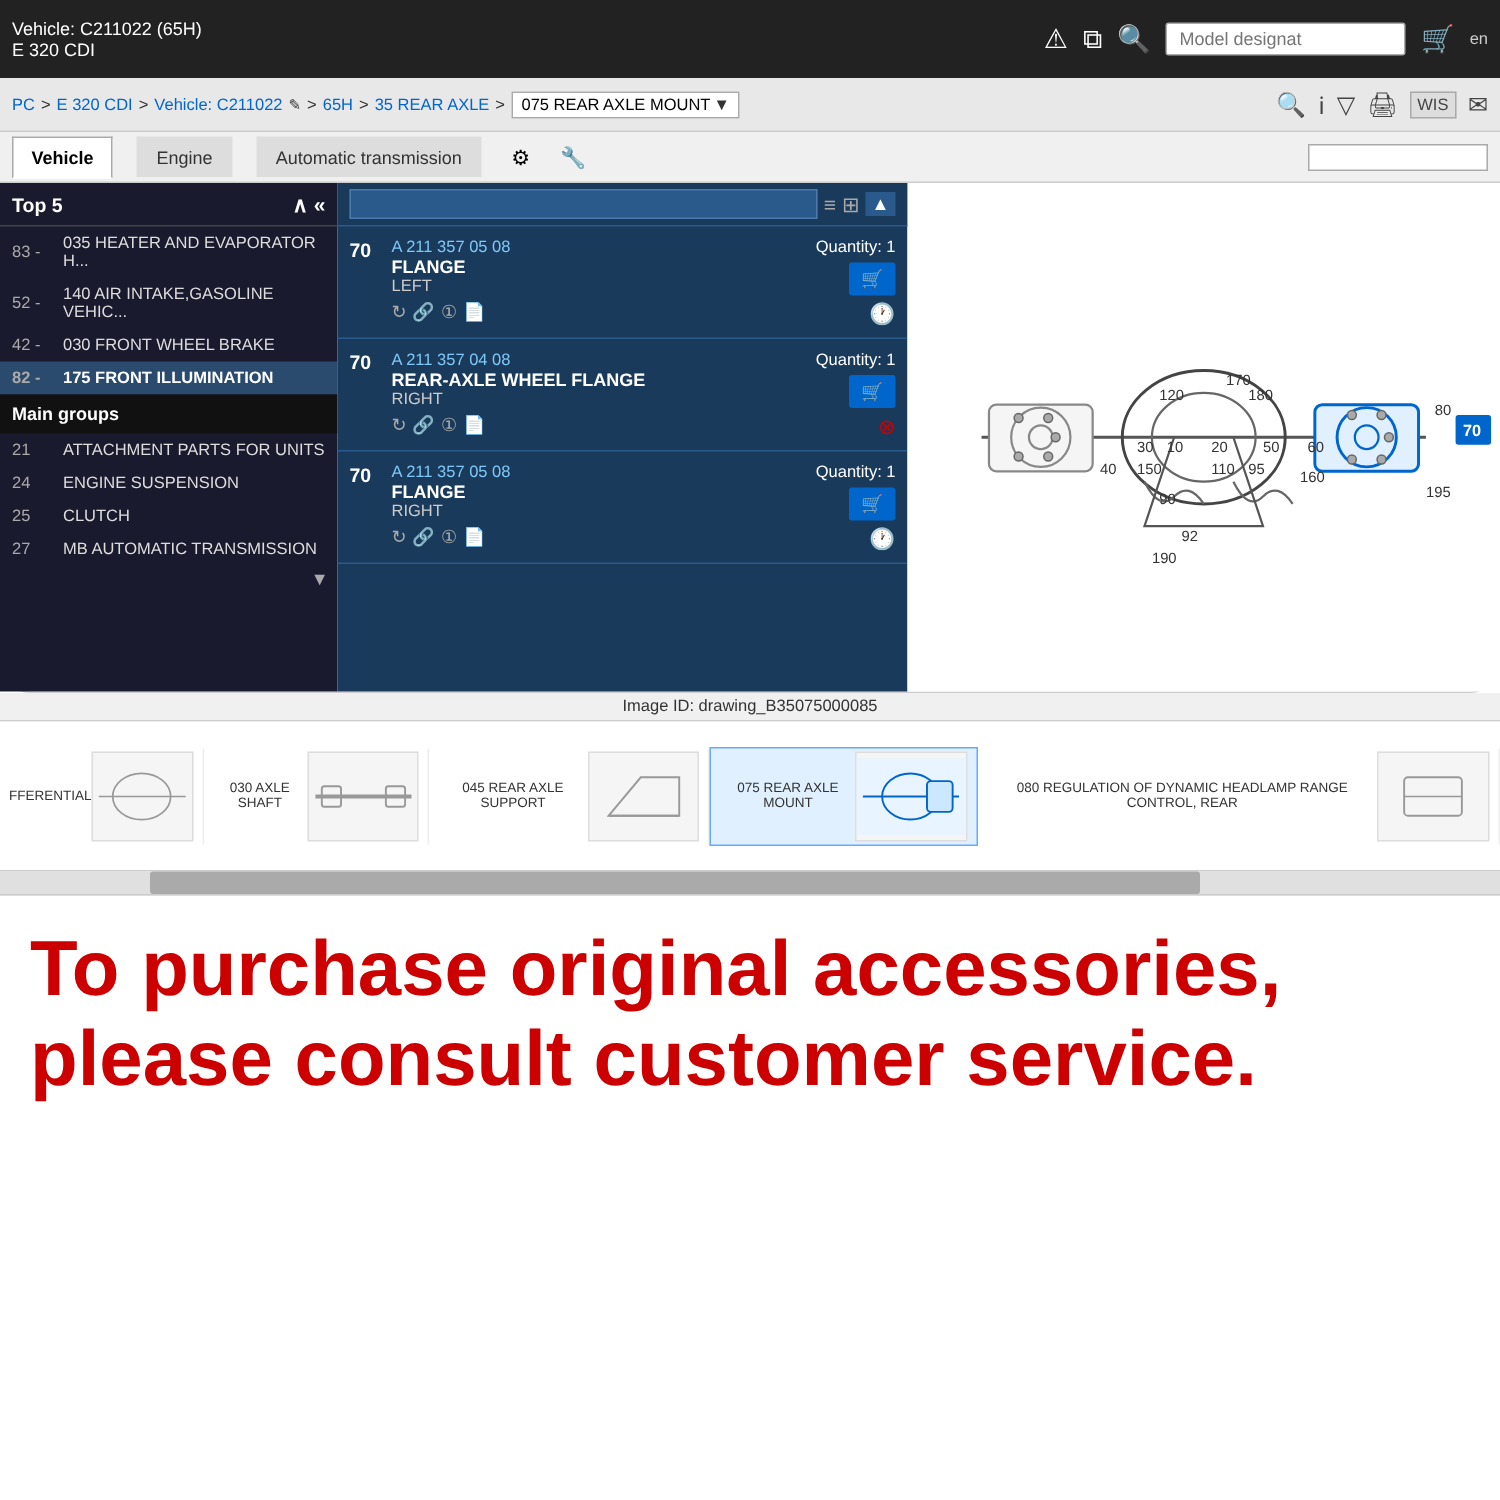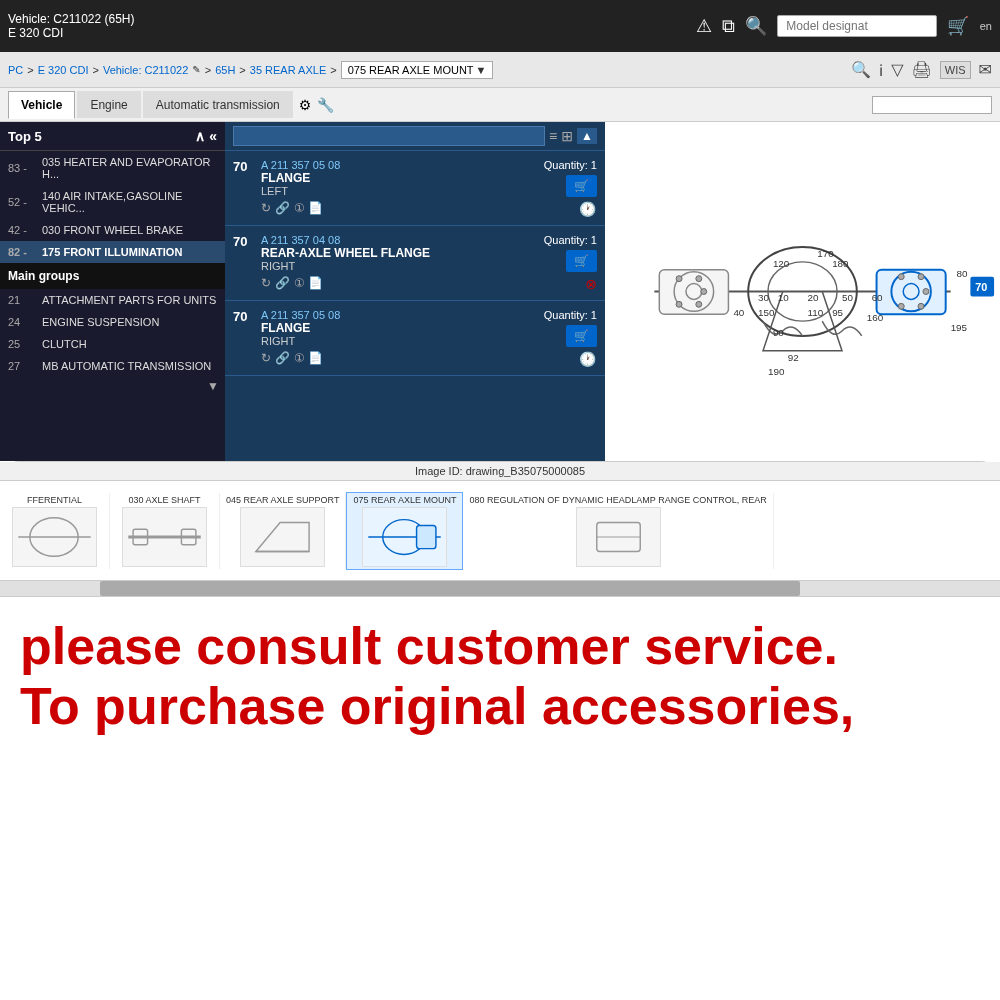--- a/index.html
+++ b/index.html
@@ -59,21 +59,21 @@
     #breadcrumb-tools .tool-icon { font-size: 16px; cursor: pointer; color: #444; }
 
     
     #tab-bar {
       background: #f0f0f0;
       display: flex;
       align-items: center;
       padding: 0 8px;
       height: 34px;
       border-bottom: 1px solid #ccc;
-      gap: 2px;
+      gap: 16px;
     }
     .tab-item {
       padding: 6px 12px;
       font-size: 12px;
       cursor: pointer;
       border: 1px solid transparent;
       border-bottom: none;
       background: #ddd;
       color: #333;
     }
@@ -230,21 +230,20 @@
       display: flex;
       align-items: center;
       background: #fff;
       border-bottom: 1px solid #ccc;
       padding: 4px 0;
       overflow-x: hidden;
       height: 100px;
     }
     .thumb-item {
       display: flex;
-      flex-direction: column;
       align-items: center;
       padding: 2px 6px;
       cursor: pointer;
       min-width: 110px;
       border-right: 1px solid #eee;
     }
     .thumb-item.active { background: #e0f0ff; border: 1px solid #66aaff; }
     .thumb-label { font-size: 9px; color: #333; margin-bottom: 2px; text-align: center; }
     .thumb-img {
       width: 85px;
@@ -604,16 +603,16 @@
     </div>
   </div>
 </div>
 
 <div id="scroll-area">
   <div id="scroll-thumb"></div>
 </div>
 
 <div id="bottom-ad">
   <div id="ad-text">
+    <div>To purchase original accessories,</div>
     <div>please consult customer service.</div>
-    <div>To purchase original accessories,</div>
   </div>
 </div>
 
 </body></html>

